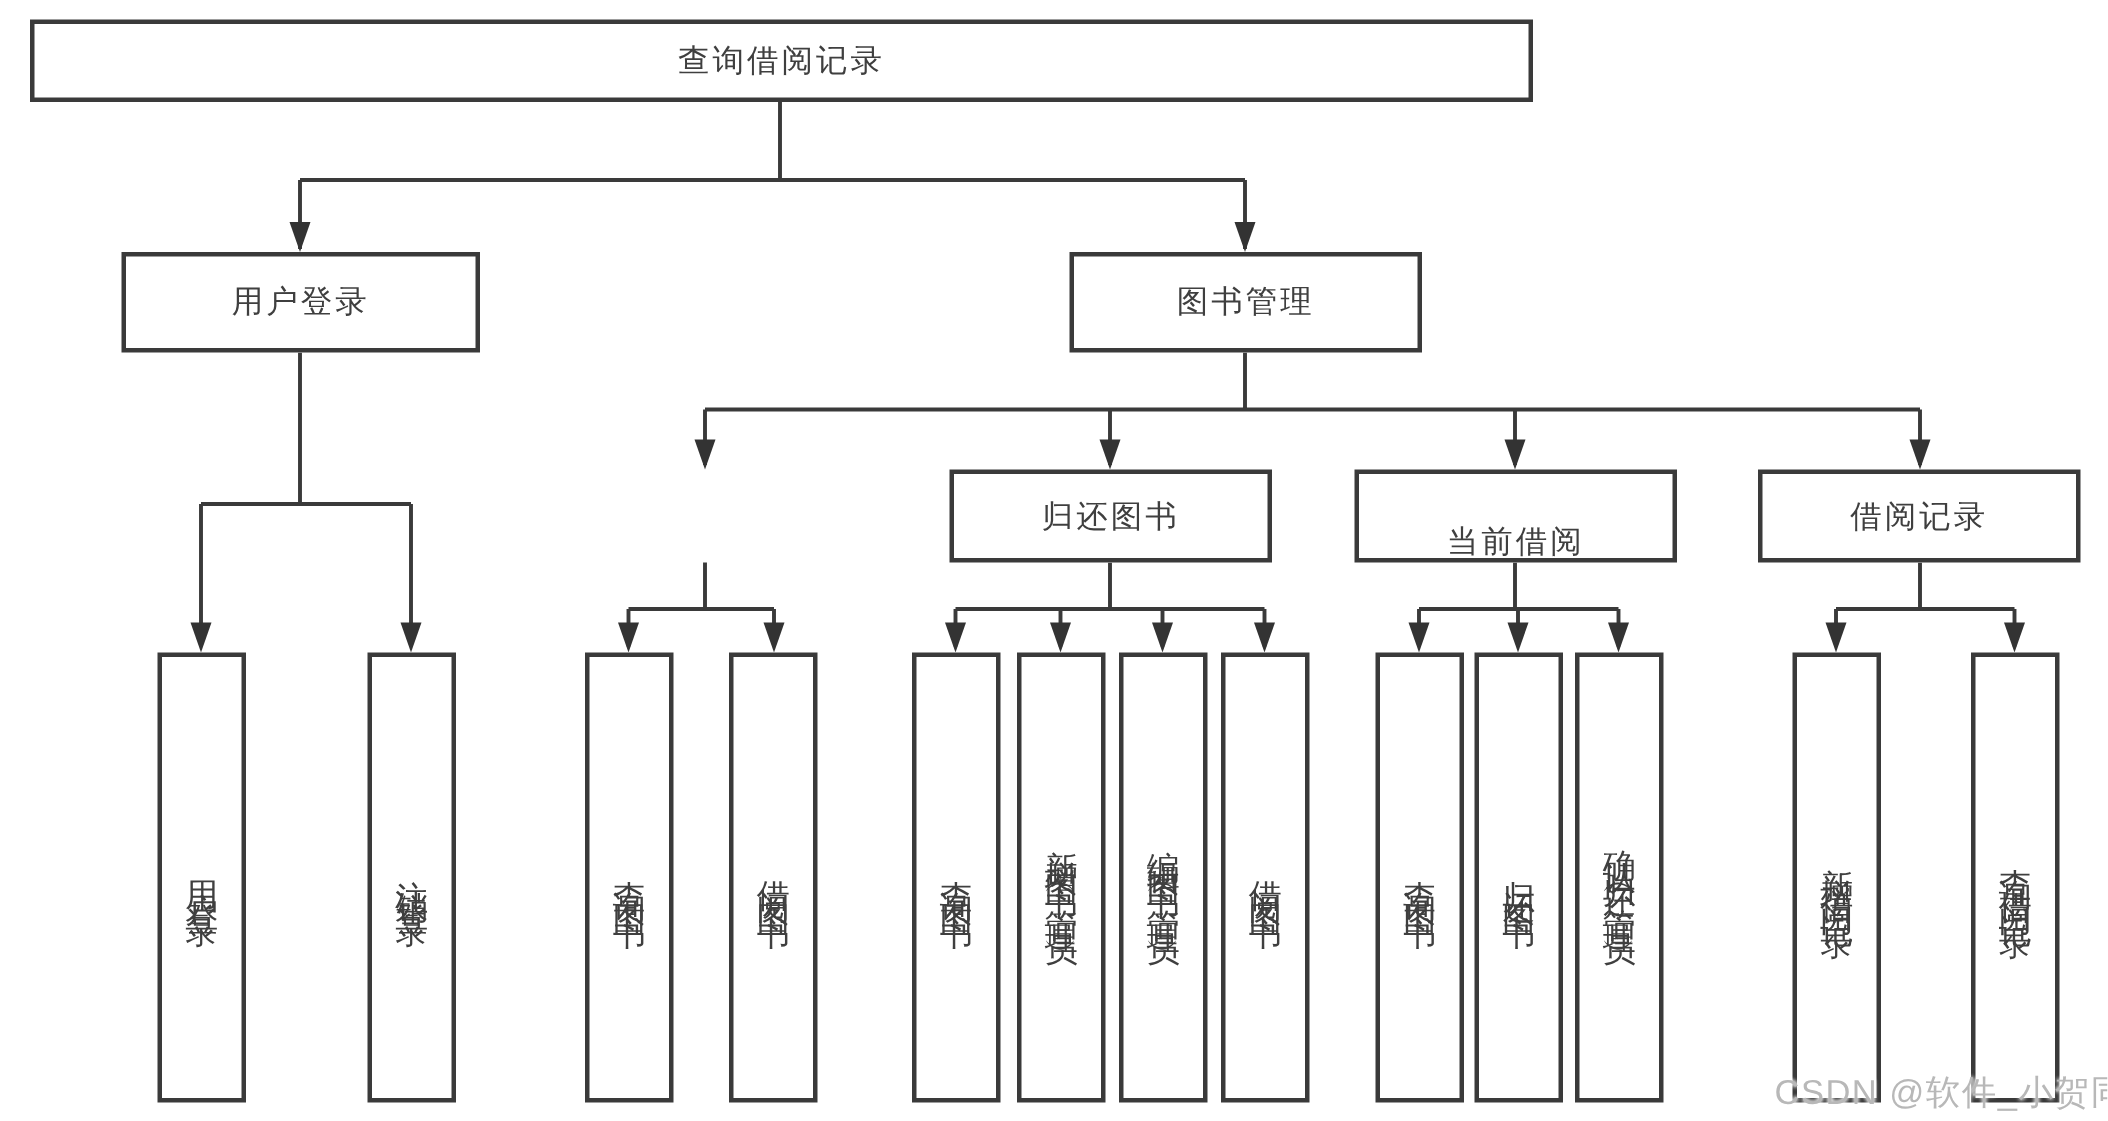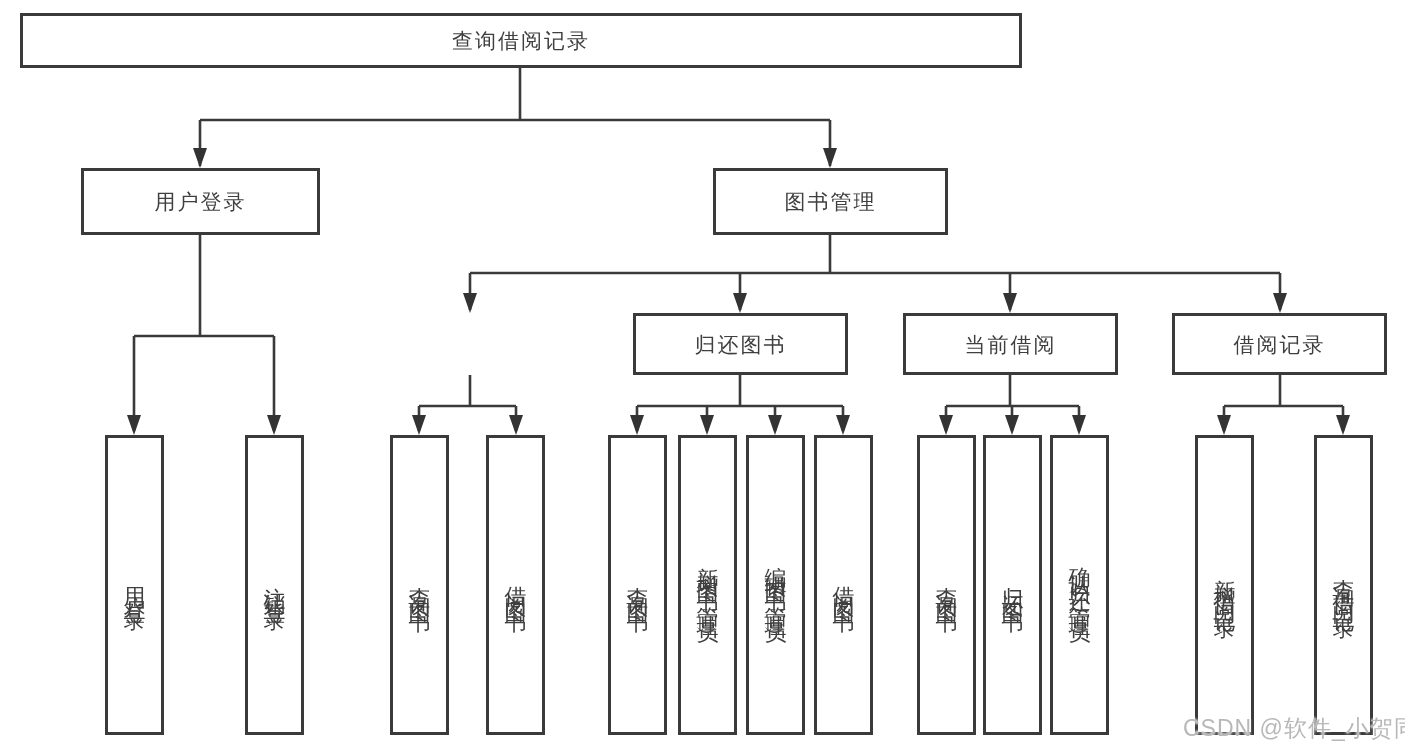--- a/index.html
+++ b/index.html
@@ -85,21 +85,21 @@
   <div class="box" style="left:81px;top:168px;width:239px;height:67px;">
     <span class="hlabel">用户登录</span>
   </div>
   <div class="box" style="left:713px;top:168px;width:235px;height:67px;">
     <span class="hlabel">图书管理</span>
   </div>
 
   <div class="box" style="left:633px;top:313px;width:215px;height:62px;">
     <span class="hlabel">归还图书</span>
   </div>
-  <div class="box" style="left:903px;top:313px;width:215px;height:62px;">
+  <div class="box" style="left:903px;top:313px;width:215px;height:62px;align-items:flex-end;">
     <span class="hlabel">当前借阅</span>
   </div>
   <div class="box" style="left:1172px;top:313px;width:215px;height:62px;">
     <span class="hlabel">借阅记录</span>
   </div>
 
   <div class="box" style="left:105px;top:435px;width:59px;height:300px;">
     <span class="vlabel">用户登录</span>
   </div>
   <div class="box" style="left:245px;top:435px;width:59px;height:300px;">

